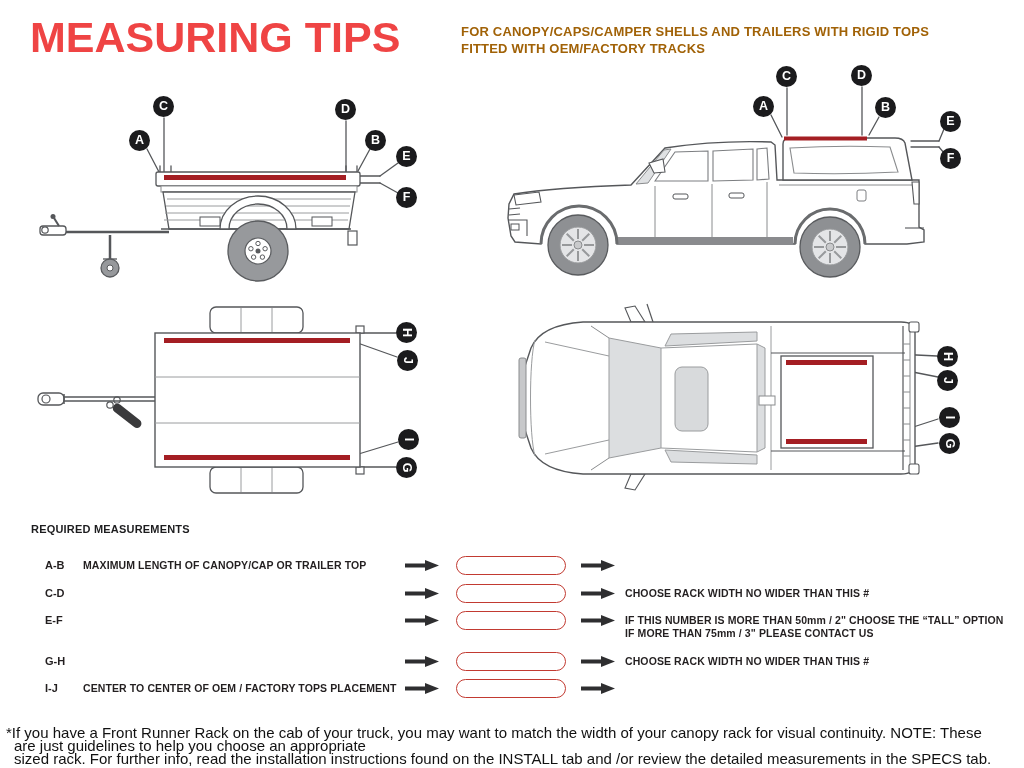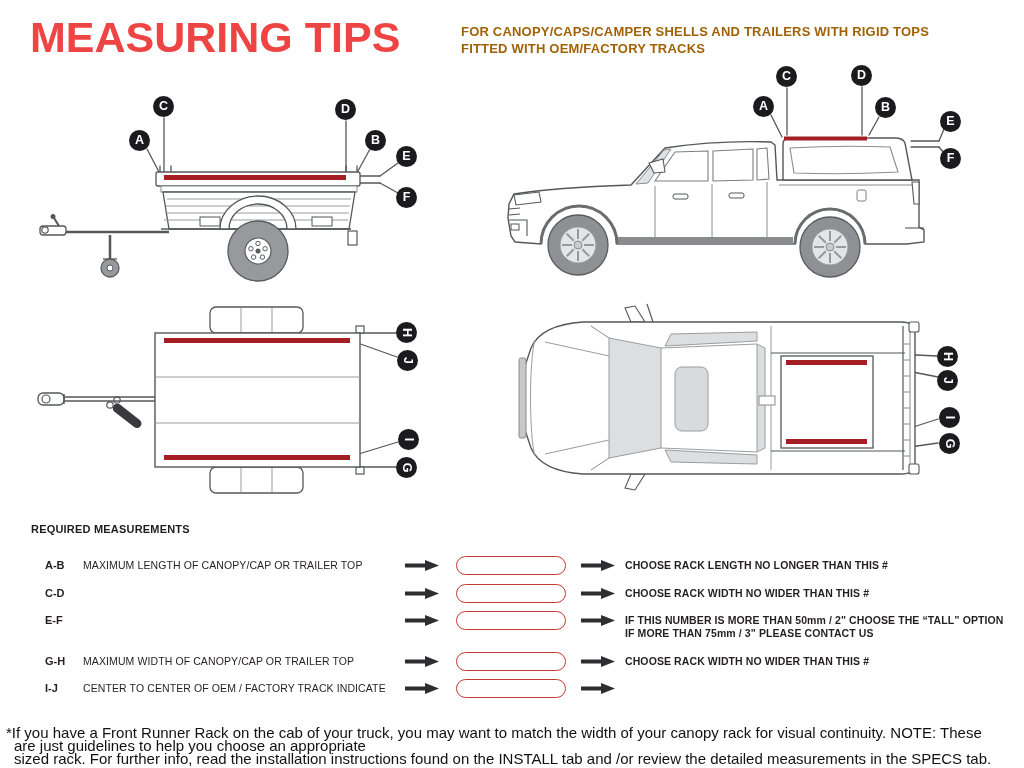--- a/index.html
+++ b/index.html
@@ -10,21 +10,21 @@
   .subtitle{left:461px;top:23px;font-size:13px;font-weight:bold;line-height:17px;color:#a16207;
             white-space:pre-line;letter-spacing:.2px;}
   .badge{position:absolute;width:21px;height:21px;border-radius:50%;background:#1b1b1d;color:#fff;
          font-size:12.5px;font-weight:bold;display:flex;align-items:center;justify-content:center;
          line-height:1;}
   .badge.rot{transform:rotate(90deg);}
   .sec-title{left:31px;top:523px;font-size:11px;font-weight:bold;color:#1d1d1f;letter-spacing:.2px;}
   .red-note{left:192px;top:523px;font-size:11px;font-weight:bold;color:#d3232b;letter-spacing:.2px;}
   .m-row{position:absolute;left:16px;width:975px;height:30px;margin-left:29px;}
   .m-range{position:absolute;left:0;top:1px;font-size:11px;font-weight:bold;}
-  .m-desc{position:absolute;left:38px;top:1px;width:315px;font-size:10.5px;font-weight:normal;
+  .m-desc{position:absolute;left:38px;top:1px;width:315px;font-size:10.5px;font-weight:bold;
           line-height:13px;white-space:pre-line;letter-spacing:.1px;}
   .m-arrow1{position:absolute;left:360px;top:2px;}
   .m-pill{position:absolute;left:411px;top:-2px;width:108px;height:17px;border:1.6px solid #c23a31;
           border-radius:10px;background:#fff;}
   .m-arrow2{position:absolute;left:536px;top:2px;}
   .m-instr{position:absolute;left:580px;top:1px;width:400px;font-size:10.5px;font-weight:bold;
            line-height:13px;white-space:pre-line;letter-spacing:.1px;}
   .footnote{left:14px;top:726px;width:985px;font-size:15px;line-height:13px;color:#111;
             white-space:pre-line;text-indent:-8px;}
   svg{display:block;}
@@ -273,21 +273,20 @@
           <polygon points="20,0 34,5.5 20,11" fill="#2e2e30"></polygon>
         </svg>
       </div>
     <div class="m-pill"></div>
     <div class="m-arrow2">
         <svg width="34" height="11">
           <rect y="3.5" width="21" height="4" fill="#2e2e30"></rect>
           <polygon points="20,0 34,5.5 20,11" fill="#2e2e30"></polygon>
         </svg>
       </div>
-    <div class="m-instr">CHOOSE RACK LENGTH NO LONGER THAN THIS #</div>
   </div>
 
   <div class="m-row" style="top:586px">
     <div class="m-range">C-D</div>
     <div class="m-arrow1">
         <svg width="34" height="11">
           <rect y="3.5" width="21" height="4" fill="#2e2e30"></rect>
           <polygon points="20,0 34,5.5 20,11" fill="#2e2e30"></polygon>
         </svg>
       </div>
@@ -315,40 +314,39 @@
           <rect y="3.5" width="21" height="4" fill="#2e2e30"></rect>
           <polygon points="20,0 34,5.5 20,11" fill="#2e2e30"></polygon>
         </svg>
       </div>
     <div class="m-instr">IF THIS NUMBER IS MORE THAN 50mm / 2" CHOOSE THE “TALL” OPTION
 IF MORE THAN 75mm / 3" PLEASE CONTACT US</div>
   </div>
 
   <div class="m-row" style="top:654px">
     <div class="m-range">G-H</div>
-    <div class="m-desc">MAXIMUM WIDTH OF CANOPY/CAP OR TRAILER TOP</div>
     <div class="m-arrow1">
         <svg width="34" height="11">
           <rect y="3.5" width="21" height="4" fill="#2e2e30"></rect>
           <polygon points="20,0 34,5.5 20,11" fill="#2e2e30"></polygon>
         </svg>
       </div>
     <div class="m-pill"></div>
     <div class="m-arrow2">
         <svg width="34" height="11">
           <rect y="3.5" width="21" height="4" fill="#2e2e30"></rect>
           <polygon points="20,0 34,5.5 20,11" fill="#2e2e30"></polygon>
         </svg>
       </div>
     <div class="m-instr">CHOOSE RACK WIDTH NO WIDER THAN THIS #</div>
   </div>
 
   <div class="m-row" style="top:681px">
     <div class="m-range">I-J</div>
-    <div class="m-desc">CENTER TO CENTER OF OEM / FACTORY TRACK INDICATE</div>
+    <div class="m-desc">CENTER TO CENTER OF OEM / FACTORY TOPS PLACEMENT</div>
     <div class="m-arrow1">
         <svg width="34" height="11">
           <rect y="3.5" width="21" height="4" fill="#2e2e30"></rect>
           <polygon points="20,0 34,5.5 20,11" fill="#2e2e30"></polygon>
         </svg>
       </div>
     <div class="m-pill"></div>
     <div class="m-arrow2">
         <svg width="34" height="11">
           <rect y="3.5" width="21" height="4" fill="#2e2e30"></rect>

